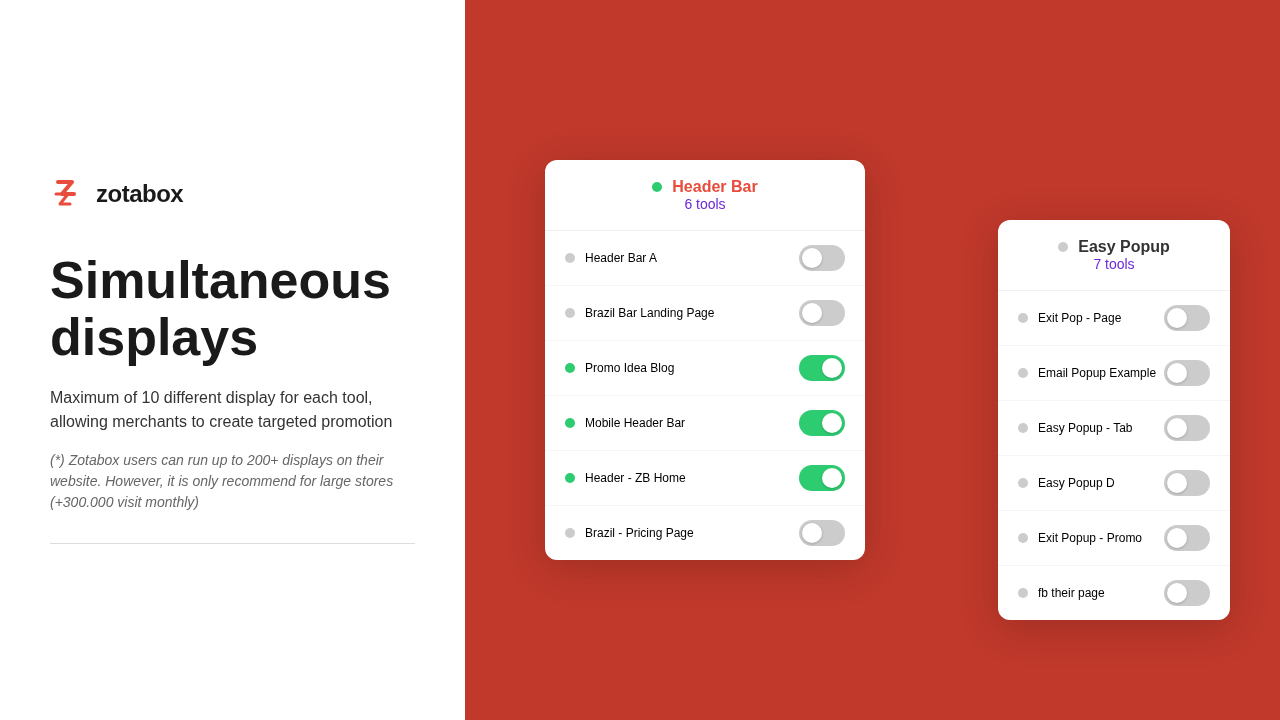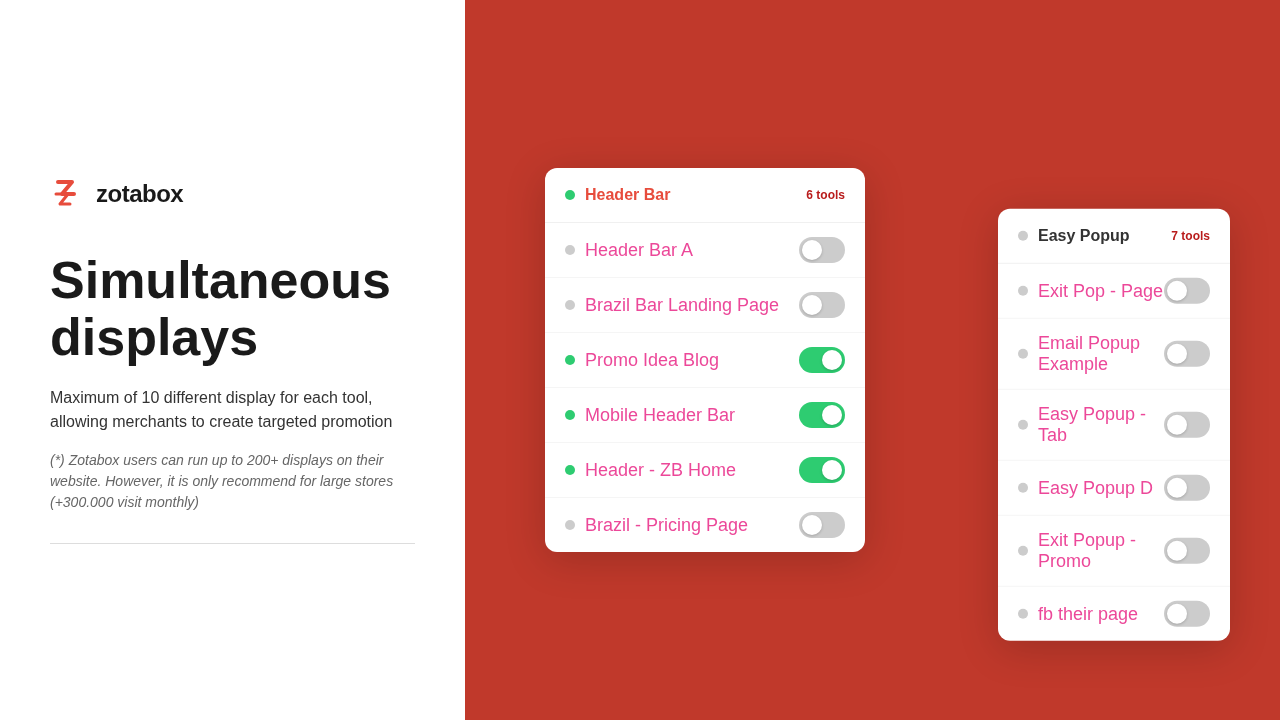--- a/index.html
+++ b/index.html
@@ -102,40 +102,41 @@
       top: 50%;
       transform: translateY(-35%);
       width: 232px;
     }
 
     
     .card-header {
       display: flex;
       align-items: center;
       justify-content: space-between;
-      padding: 18px 20px;
+      padding: 18px 12px;
       border-bottom: 1px solid #f0f0f0;
+      flex-direction: column;
     }
 
     .card-header-left {
       display: flex;
       align-items: center;
       gap: 10px;
     }
 
     .header-title {
       font-size: 16px;
       font-weight: 600;
       color: #e74c3c;
     }
 
     .tools-badge {
-      font-size: 12px;
-      font-weight: 700;
-      color: #b91c1c;
+      font-size: 14px;
+      font-weight: 400;
+      color: #6d28d9;
     }
 
     
     .card-row {
       display: flex;
       align-items: center;
       justify-content: space-between;
       padding: 14px 20px;
       border-bottom: 1px solid #f5f5f5;
     }
@@ -144,22 +145,22 @@
       border-bottom: none;
     }
 
     .row-left {
       display: flex;
       align-items: center;
       gap: 10px;
     }
 
     .row-label {
-      font-size: 18px;
-      color: #ec4899;
+      font-size: 12px;
+      color: #000000;
     }
 
     
     .dot {
       width: 10px;
       height: 10px;
       border-radius: 50%;
       flex-shrink: 0;
     }
 

